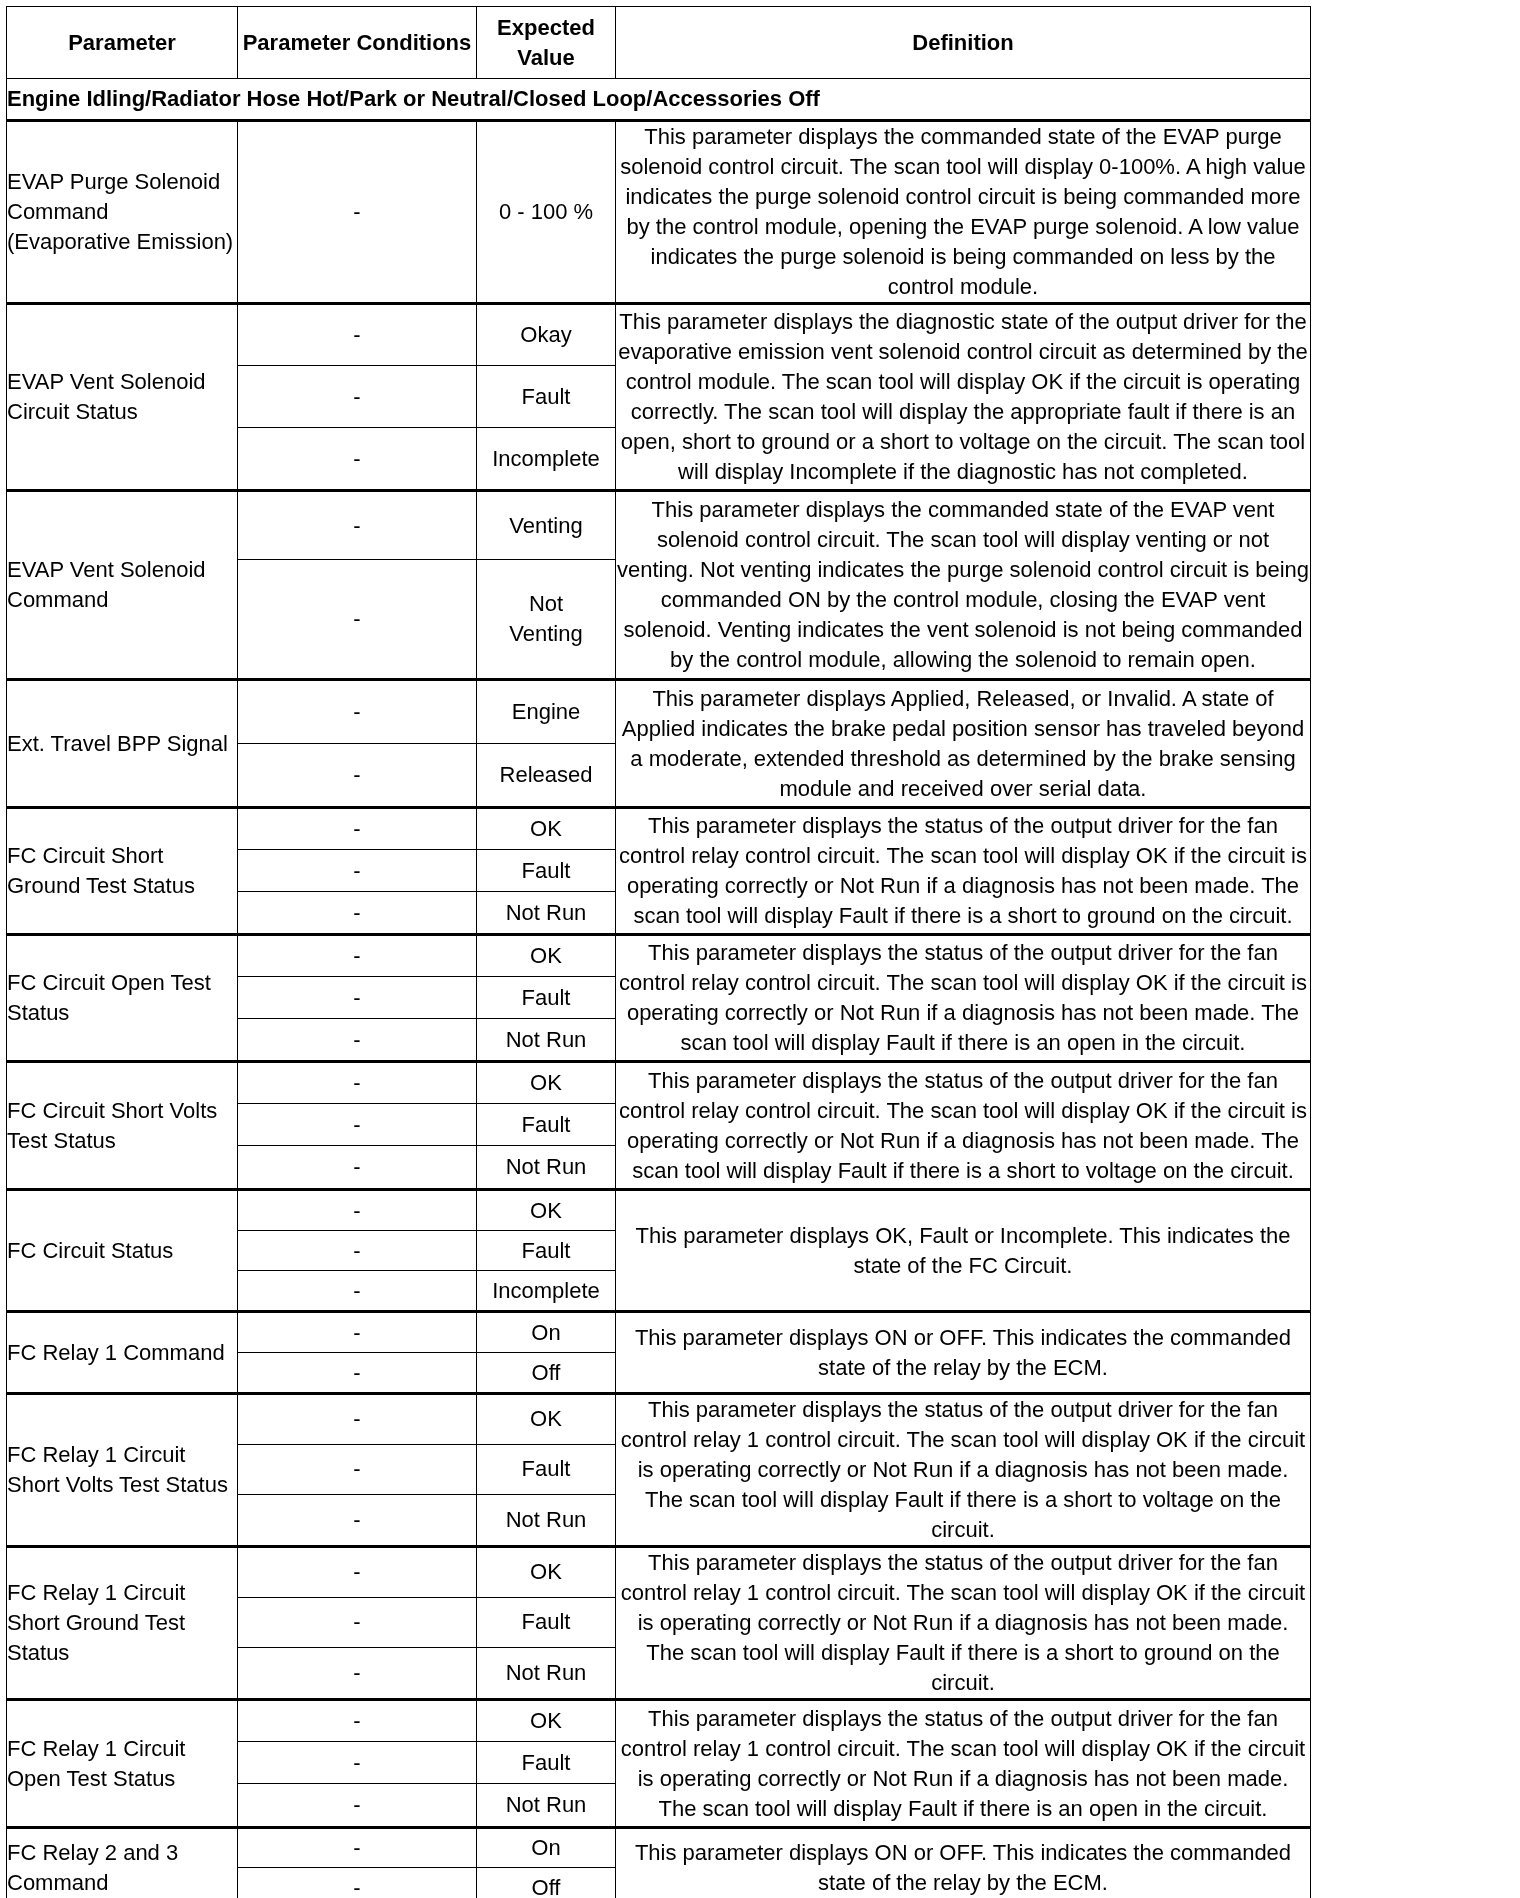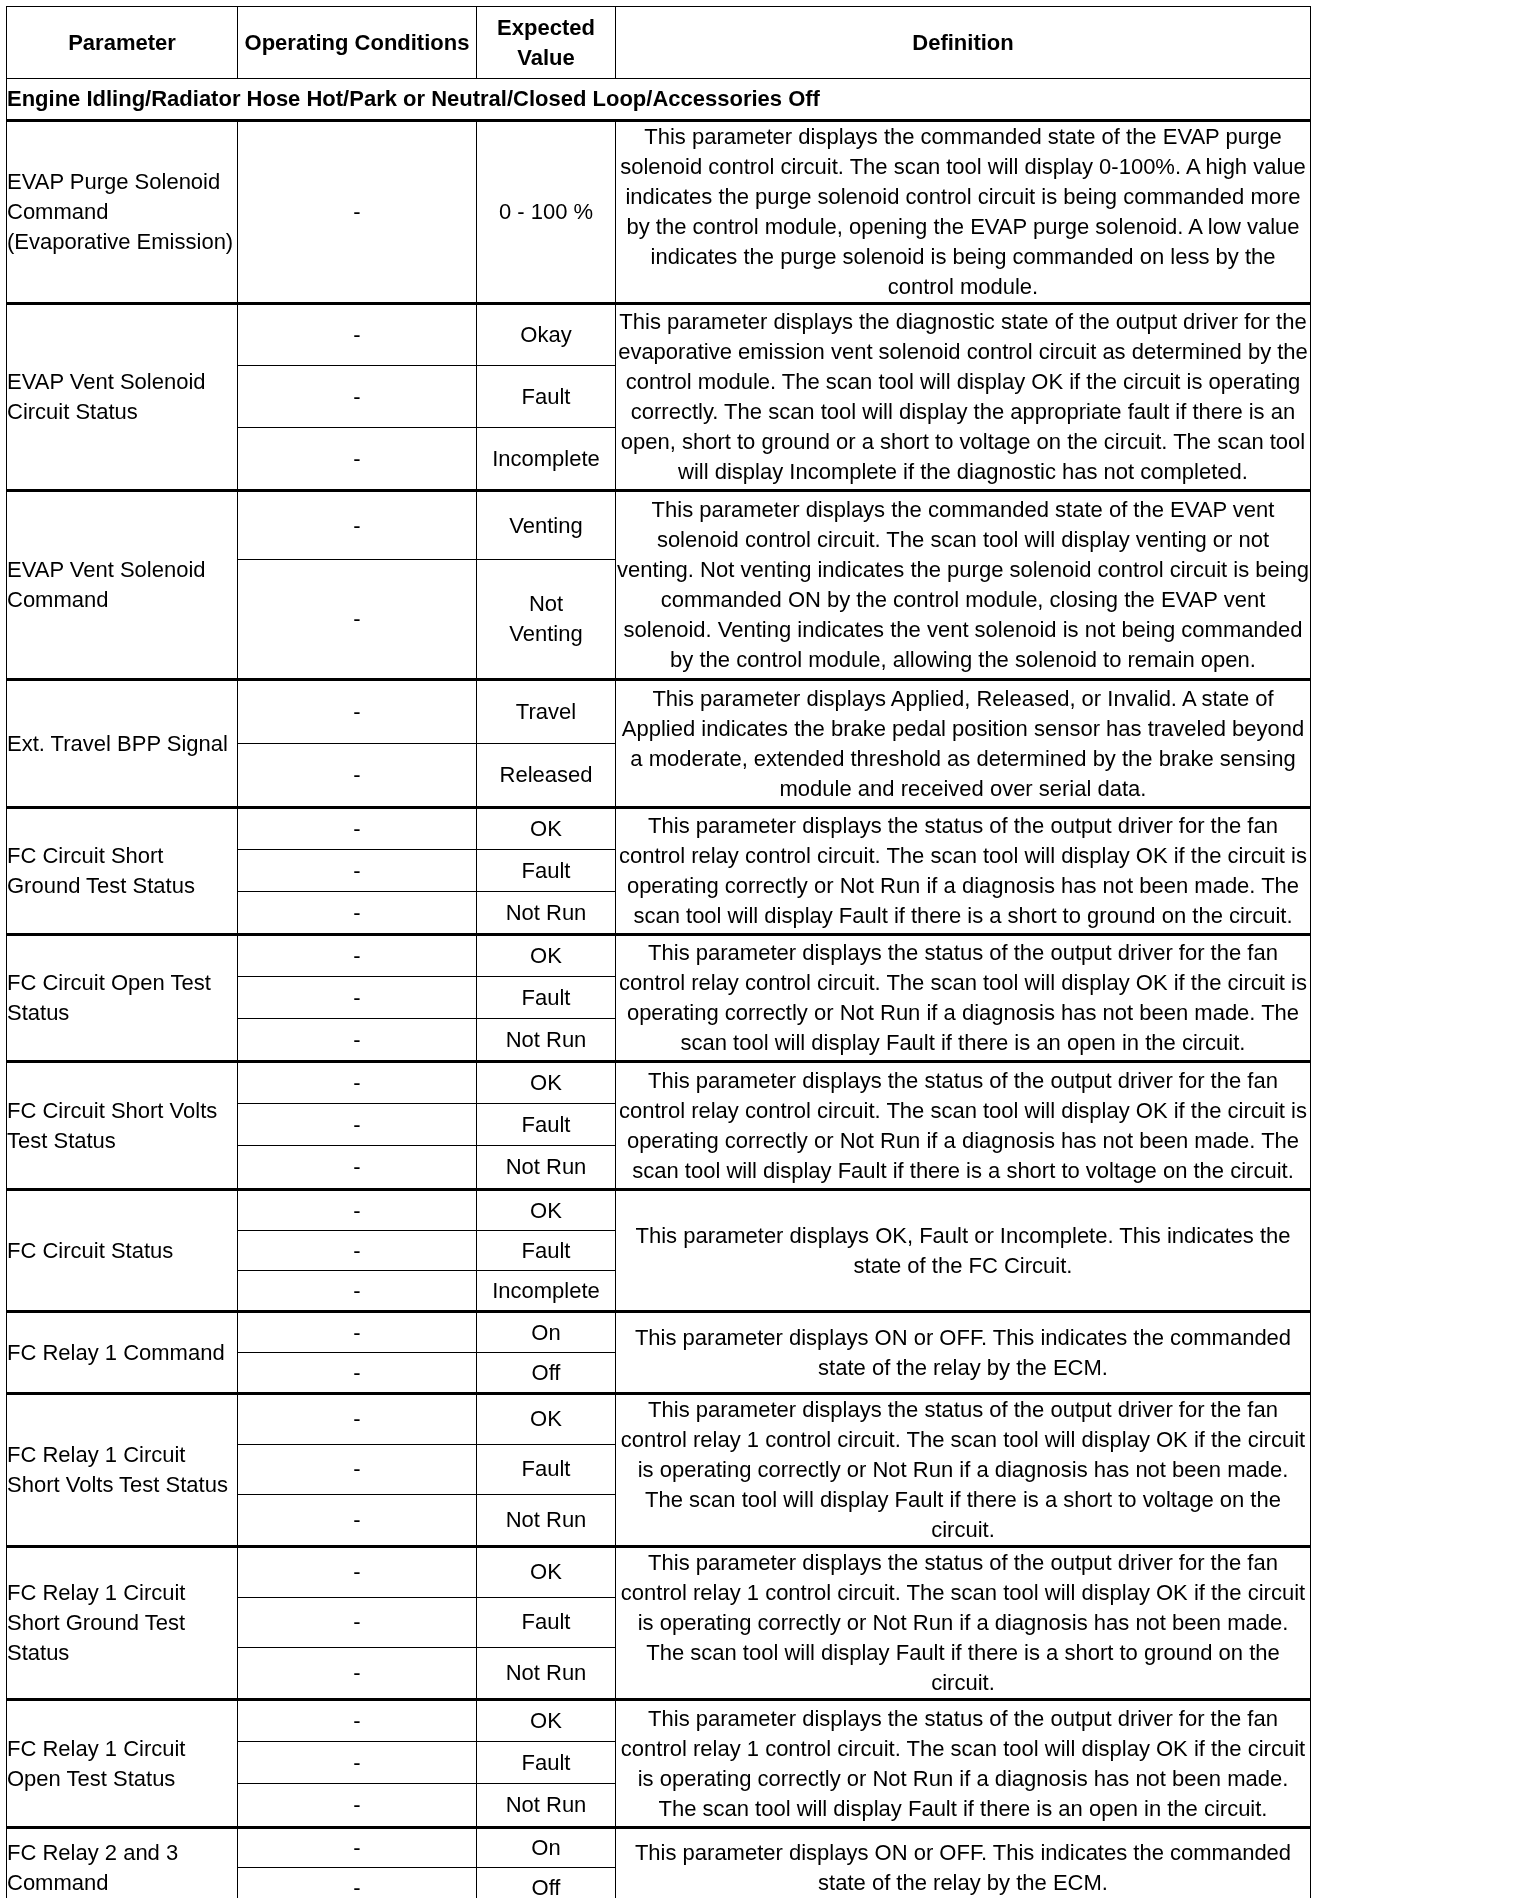--- a/index.html
+++ b/index.html
@@ -36,21 +36,21 @@
 <table class="params">
   <colgroup>
     <col class="c1">
       <col class="c2">
       <col class="c3">
       <col class="c4">
   </colgroup>
   <thead>
     <tr class="hdr">
       <th class="h-param">Parameter</th>
-      <th>Operating Conditions</th>
+      <th>Parameter Conditions</th>
       <th>Expected Value</th>
       <th class="h-def">Definition</th>
     </tr>
     <tr class="sub">
       <td colspan="4">Engine Idling/Radiator Hose Hot/Park or Neutral/Closed Loop/Accessories Off</td>
     </tr>
   </thead>
   <tbody id="rows">
       <tr class="grp-start" style="height: 159px; margin-left: 45px;">
         <td class="param" rowspan="1">EVAP Purge Solenoid Command (Evaporative Emission)</td>
@@ -78,21 +78,21 @@
         <td class="val">Venting</td>
         <td class="def" rowspan="2">This parameter displays the commanded state of the EVAP vent solenoid control circuit. The scan tool will display venting or not venting. Not venting indicates the purge solenoid control circuit is being commanded ON by the control module, closing the EVAP vent solenoid. Venting indicates the vent solenoid is not being commanded by the control module, allowing the solenoid to remain open.</td>
       </tr>
       <tr style="height: 120px;">
         <td class="cond">-</td>
         <td class="val" style="padding: 0px 20px;">Not Venting</td>
       </tr>
       <tr class="grp-start" style="height: 64px;">
         <td class="param" rowspan="2">Ext. Travel BPP Signal</td>
         <td class="cond">-</td>
-        <td class="val">Travel</td>
+        <td class="val">Engine</td>
         <td class="def" rowspan="2">This parameter displays Applied, Released, or Invalid. A state of Applied indicates the brake pedal position sensor has traveled beyond a moderate, extended threshold as determined by the brake sensing module and received over serial data.</td>
       </tr>
       <tr style="height: 64px;">
         <td class="cond">-</td>
         <td class="val">Released</td>
       </tr>
       <tr class="grp-start" style="height: 42px;">
         <td class="param" rowspan="3">FC Circuit Short Ground Test Status</td>
         <td class="cond">-</td>
         <td class="val">OK</td>

